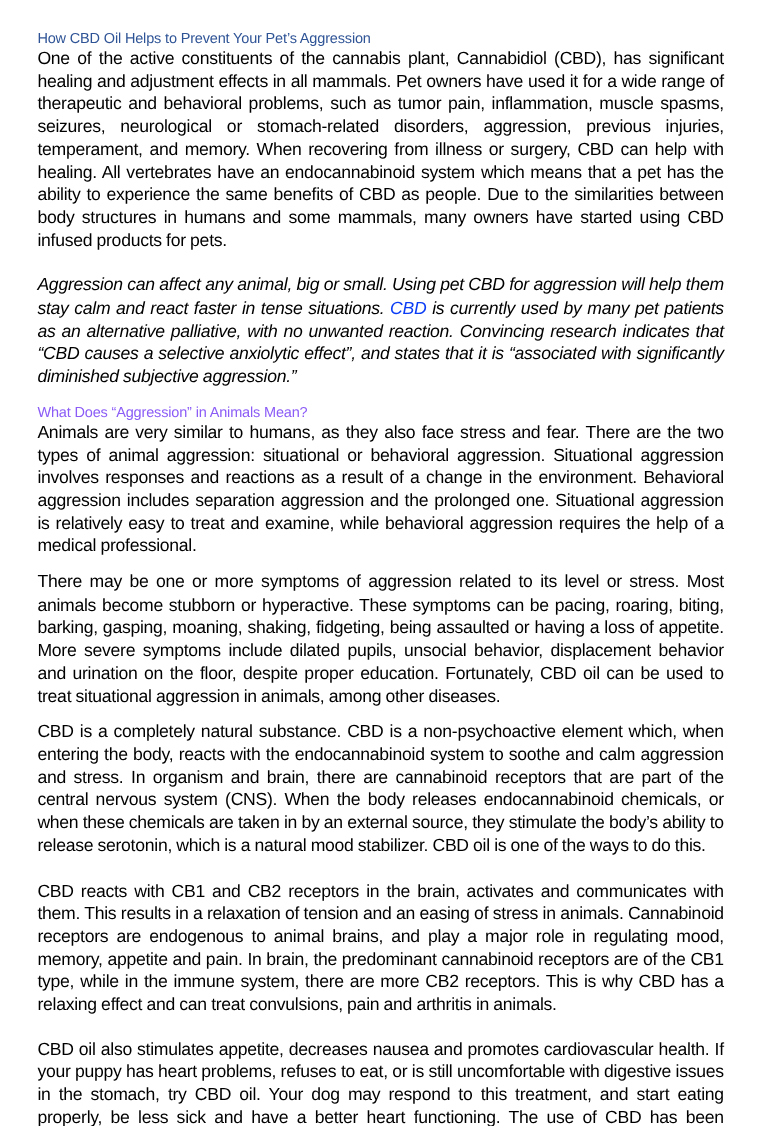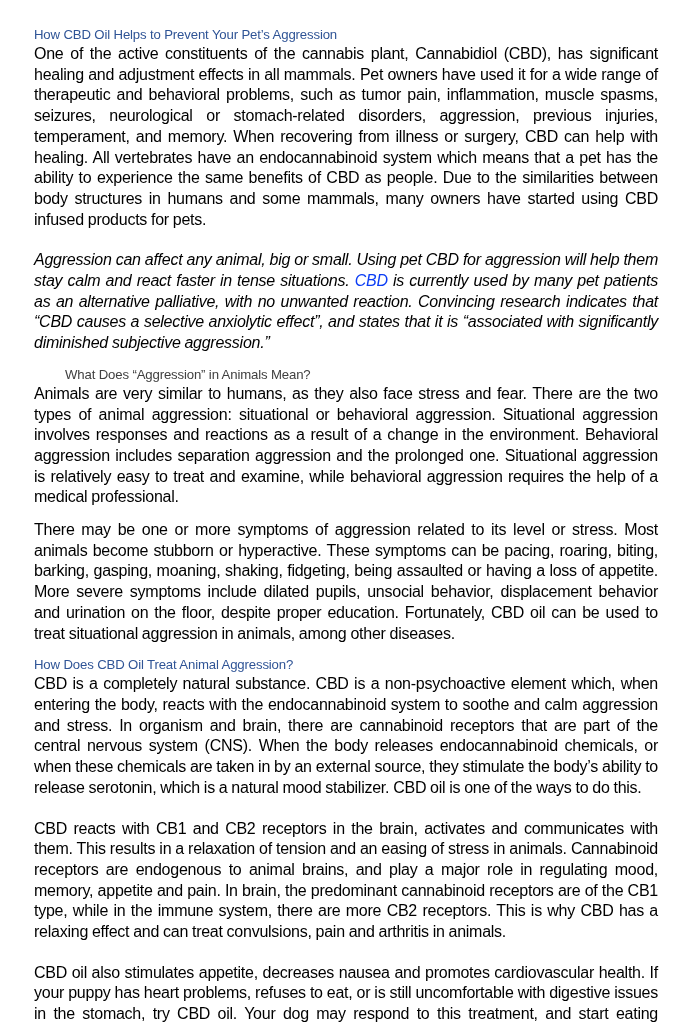--- a/index.html
+++ b/index.html
@@ -45,27 +45,26 @@
 <body style="background: rgb(255, 255, 255);">
 
 <div class="page">
 
   <h2 class="heading" style="color: rgb(47, 84, 150);">How CBD Oil Helps to Prevent Your Pet’s Aggression</h2>
   <p class="para" style="color: rgb(0, 0, 0);">One of the active constituents of the cannabis plant, Cannabidiol (CBD), has significant healing and adjustment effects in all mammals. Pet owners have used it for a wide range of therapeutic and behavioral problems, such as tumor pain, inflammation, muscle spasms, seizures, neurological or stomach-related disorders, aggression, previous injuries, temperament, and memory. When recovering from illness or surgery, CBD can help with healing. All vertebrates have an endocannabinoid system which means that a pet has the ability to experience the same benefits of CBD as people. Due to the similarities between body structures in humans and some mammals, many owners have started using CBD infused products for pets.</p>
   <div class="gap-lg"></div>
   <p class="para italic" style="color: rgb(0, 0, 0);"><span>Aggression can affect any animal, big or small. Using pet CBD for aggression will help them stay calm and react faster in tense situations. </span><a class="link" style="color: rgb(11, 61, 245);">CBD</a><span> is currently used by many pet patients as an alternative palliative, with no unwanted reaction. Convincing research indicates that “CBD causes a selective anxiolytic effect”, and states that it is “associated with significantly diminished subjective aggression.”</span></p>
   <div class="gap-sm"></div>
 
-  <h2 class="heading" style="color: #404040; margin-left: 31px;">What Does “Aggression” in Animals Mean?</h2>
+  <h2 class="heading" style="color: #8b5cf6;">What Does “Aggression” in Animals Mean?</h2>
   <p class="para" style="color: rgb(0, 0, 0);">Animals are very similar to humans, as they also face stress and fear. There are the two types of animal aggression: situational or behavioral aggression. Situational aggression involves responses and reactions as a result of a change in the environment. Behavioral aggression includes separation aggression and the prolonged one. Situational aggression is relatively easy to treat and examine, while behavioral aggression requires the help of a medical professional.</p>
   <div class="gap-sm"></div>
 
   <p class="para" style="color: rgb(0, 0, 0);">There may be one or more symptoms of aggression related to its level or stress. Most animals become stubborn or hyperactive. These symptoms can be pacing, roaring, biting, barking, gasping, moaning, shaking, fidgeting, being assaulted or having a loss of appetite. More severe symptoms include dilated pupils, unsocial behavior, displacement behavior and urination on the floor, despite proper education. Fortunately, CBD oil can be used to treat situational aggression in animals, among other diseases.</p>
   <div class="gap-sm"></div>
 
-  <h2 class="heading" style="color: rgb(47, 84, 150);">How Does CBD Oil Treat Animal Aggression?</h2>
   <p class="para" style="color: rgb(0, 0, 0);">CBD is a completely natural substance. CBD is a non-psychoactive element which, when entering the body, reacts with the endocannabinoid system to soothe and calm aggression and stress. In organism and brain, there are cannabinoid receptors that are part of the central nervous system (CNS). When the body releases endocannabinoid chemicals, or when these chemicals are taken in by an external source, they stimulate the body’s ability to release serotonin, which is a natural mood stabilizer. CBD oil is one of the ways to do this.</p>
   <div class="gap-lg"></div>
   <p class="para" style="color: rgb(0, 0, 0);">CBD reacts with CB1 and CB2 receptors in the brain, activates and communicates with them. This results in a relaxation of tension and an easing of stress in animals. Cannabinoid receptors are endogenous to animal brains, and play a major role in regulating mood, memory, appetite and pain. In brain, the predominant cannabinoid receptors are of the CB1 type, while in the immune system, there are more CB2 receptors. This is why CBD has a relaxing effect and can treat convulsions, pain and arthritis in animals.</p>
   <div class="gap-lg"></div>
   <p class="para" style="color: rgb(0, 0, 0);"><span>CBD oil also stimulates appetite, decreases nausea and promotes cardiovascular health. If your puppy has heart problems, refuses to eat, or is still uncomfortable with digestive issues in the stomach, try CBD oil. Your dog may respond to this treatment, and start eating properly, be less sick and have a better heart functioning. The use of CBD has been associated with better brain health in dogs. Ultimately, as a practicing veterinarian, I would certainly recommend you </span><a class="link" style="color: rgb(11, 61, 245);">this  product</a><span> as very useful supplement that has no side-effects.</span></p>
 
 </div>
 
 </body></html>

